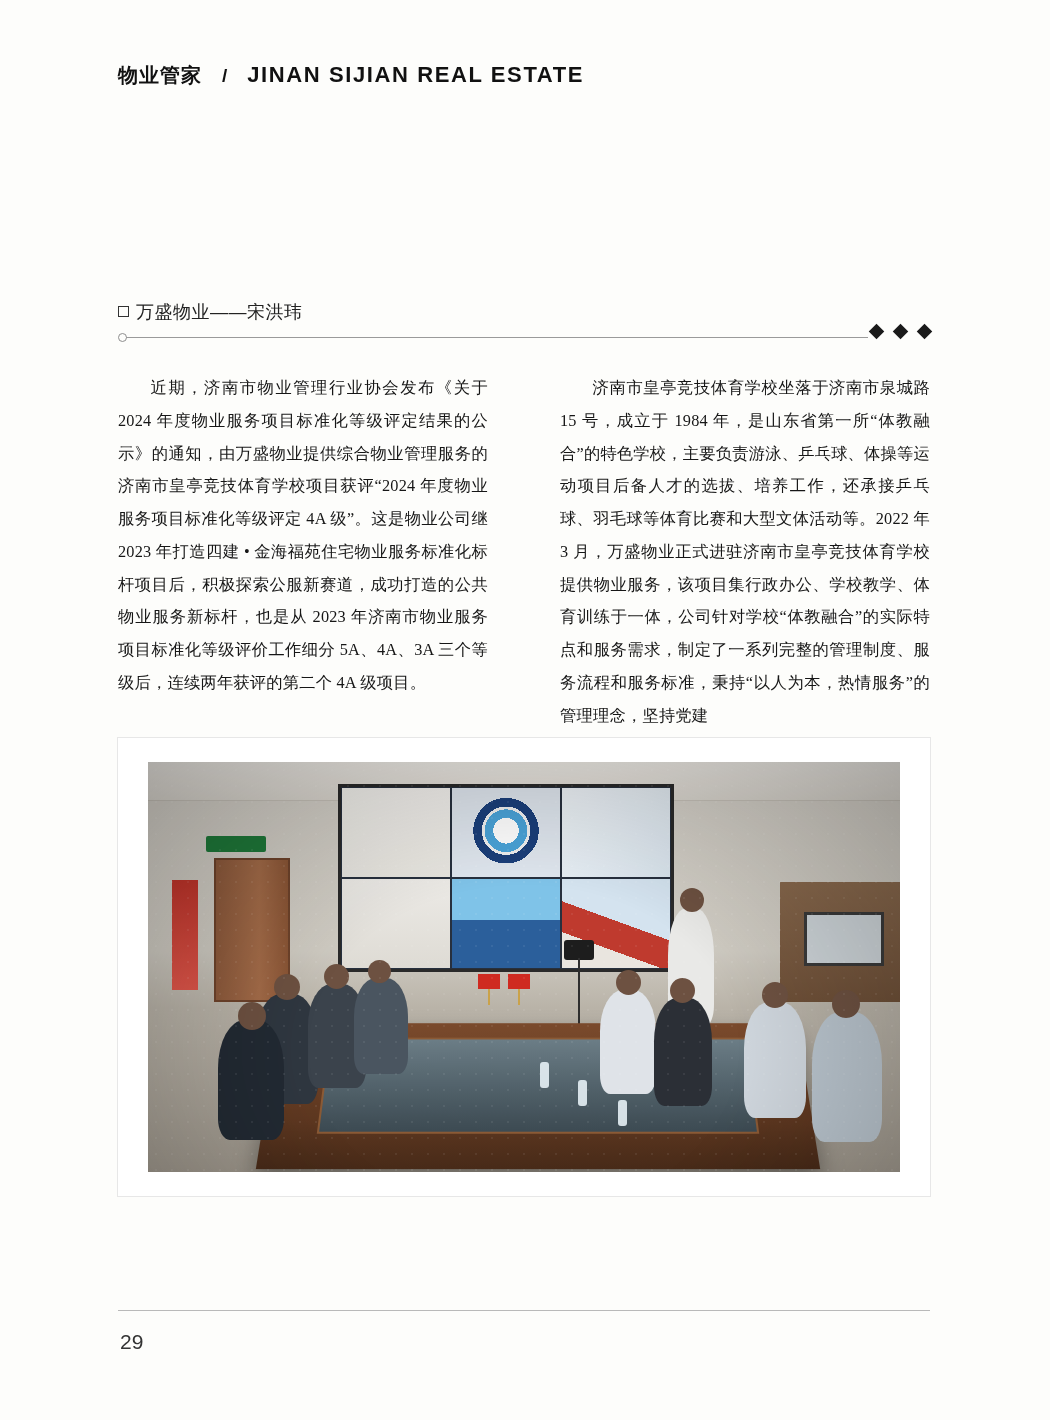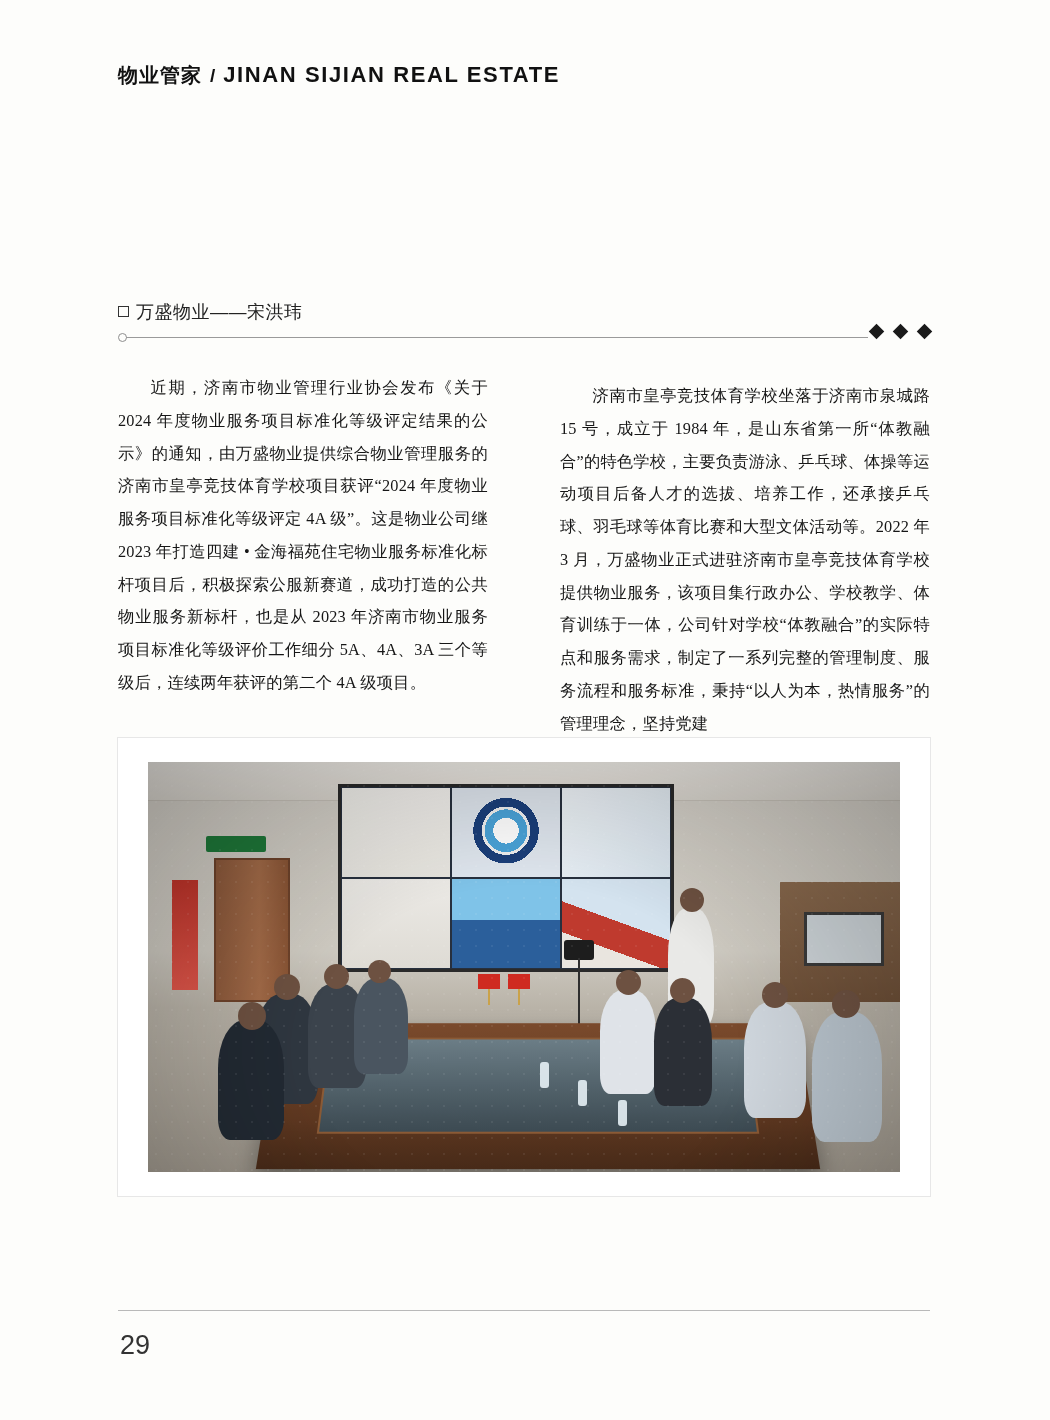--- a/index.html
+++ b/index.html
@@ -22,21 +22,21 @@
   }
 
   
   .header {
     position: absolute;
     left: 118px;
     top: 62px;
     width: 820px;
     display: flex;
     align-items: baseline;
-    gap: 0px;
+    gap: 12px;
     white-space: nowrap;
   }
   .header .cn {
     font-family: "Liberation Sans", sans-serif;
     font-weight: bold;
     font-size: 20px;
     letter-spacing: 1px;
     color: #111;
   }
   .header .sep {
@@ -139,21 +139,21 @@
     line-height: 2.01;
     text-align: justify;
     text-justify: inter-ideograph;
     color: #161616;
     letter-spacing: 0.2px;
   }
   .col p {
     margin: 0;
     text-indent: 2em;
   }
-  .col.right p { text-indent: 2em; margin-top: 8px; }
+  .col.right p { text-indent: 2em; }
 
   
   .photo-frame {
     position: absolute;
     left: 118px;
     top: 738px;
     width: 812px;
     height: 458px;
     background: #ffffff;
     box-shadow: 0 0 0 1px #e7e7e7;
@@ -256,21 +256,21 @@
     top: 1310px;
     width: 812px;
     height: 1px;
     background: #b9b9b9;
   }
   .page-number {
     position: absolute;
     left: 120px;
     top: 1330px;
     font-family: "Liberation Sans", sans-serif;
-    font-size: 27px;
+    font-size: 21px;
     color: #333;
   }
 </style>
 </head>
 <body>
 
 <div class="page">
 
   <div class="header">
     <span class="cn">物业管家</span>

